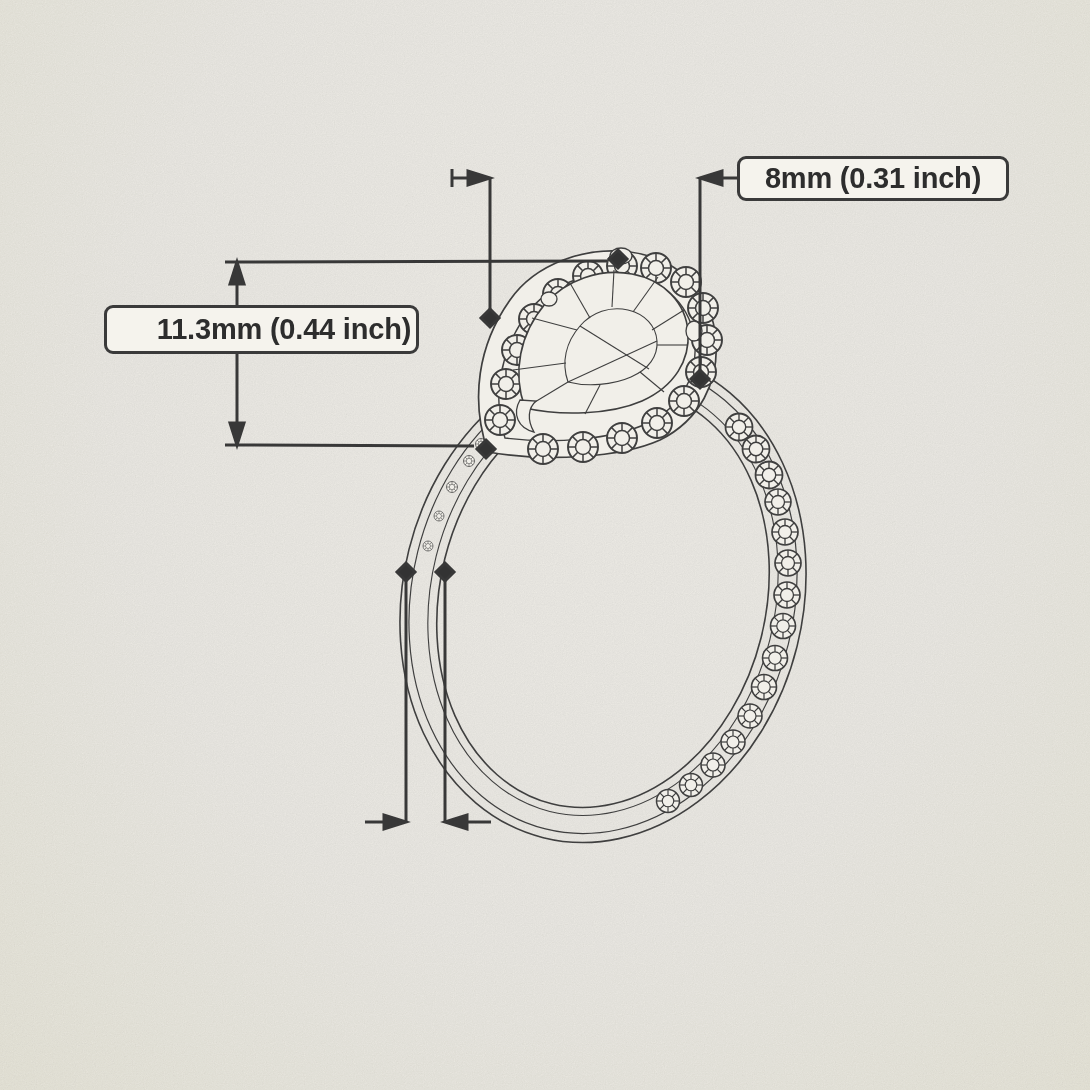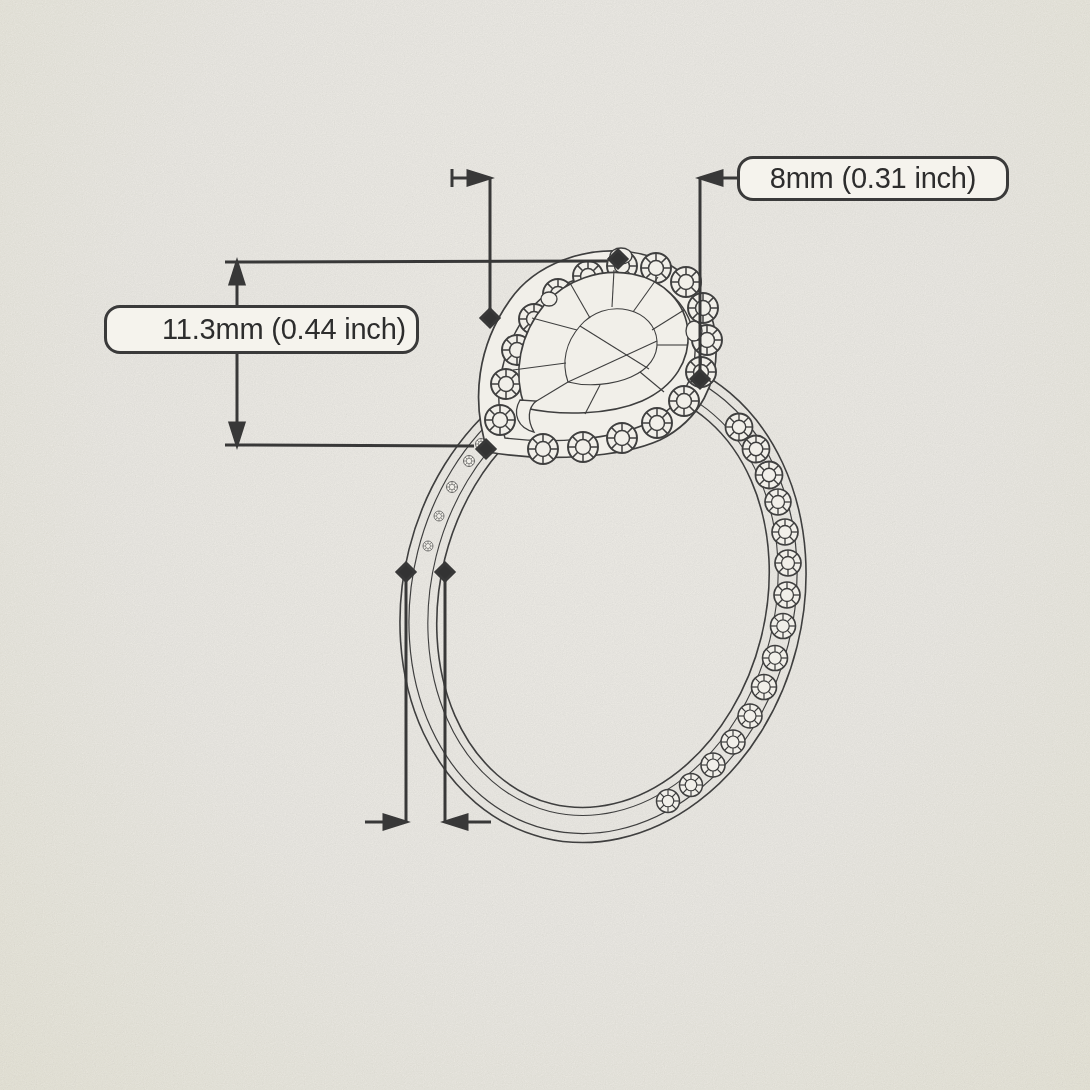--- a/index.html
+++ b/index.html
@@ -16,27 +16,27 @@
     background: radial-gradient(ellipse at 50% 38%, #f4f2ec 0%, #f1efe9 55%, #eceade 100%);
   }
   .canvas svg {
     position: absolute;
     inset: 0;
   }
   .dim-label {
     position: absolute;
     box-sizing: border-box;
     border: 3.5px solid #3a3a3a;
-    border-radius: 16px;
+    border-radius: 9px;
     background: #f5f3ed;
     display: flex;
     align-items: center;
     justify-content: center;
     font-family: "Liberation Sans", sans-serif;
-    font-weight: 400;
+    font-weight: 700;
     font-size: 29px;
     line-height: 1;
     color: #2d2d2d;
     letter-spacing: -0.2px;
     white-space: nowrap;
   }
   #label-width  { left: 737px; top: 156px; width: 272px; height: 45px; }
   #label-height { left: 104px; top: 305px; width: 315px; height: 49px; padding-left: 45px; }
   #label-band   { left: 57px;  top: 799px; width: 307px; height: 47px; }
 </style>

